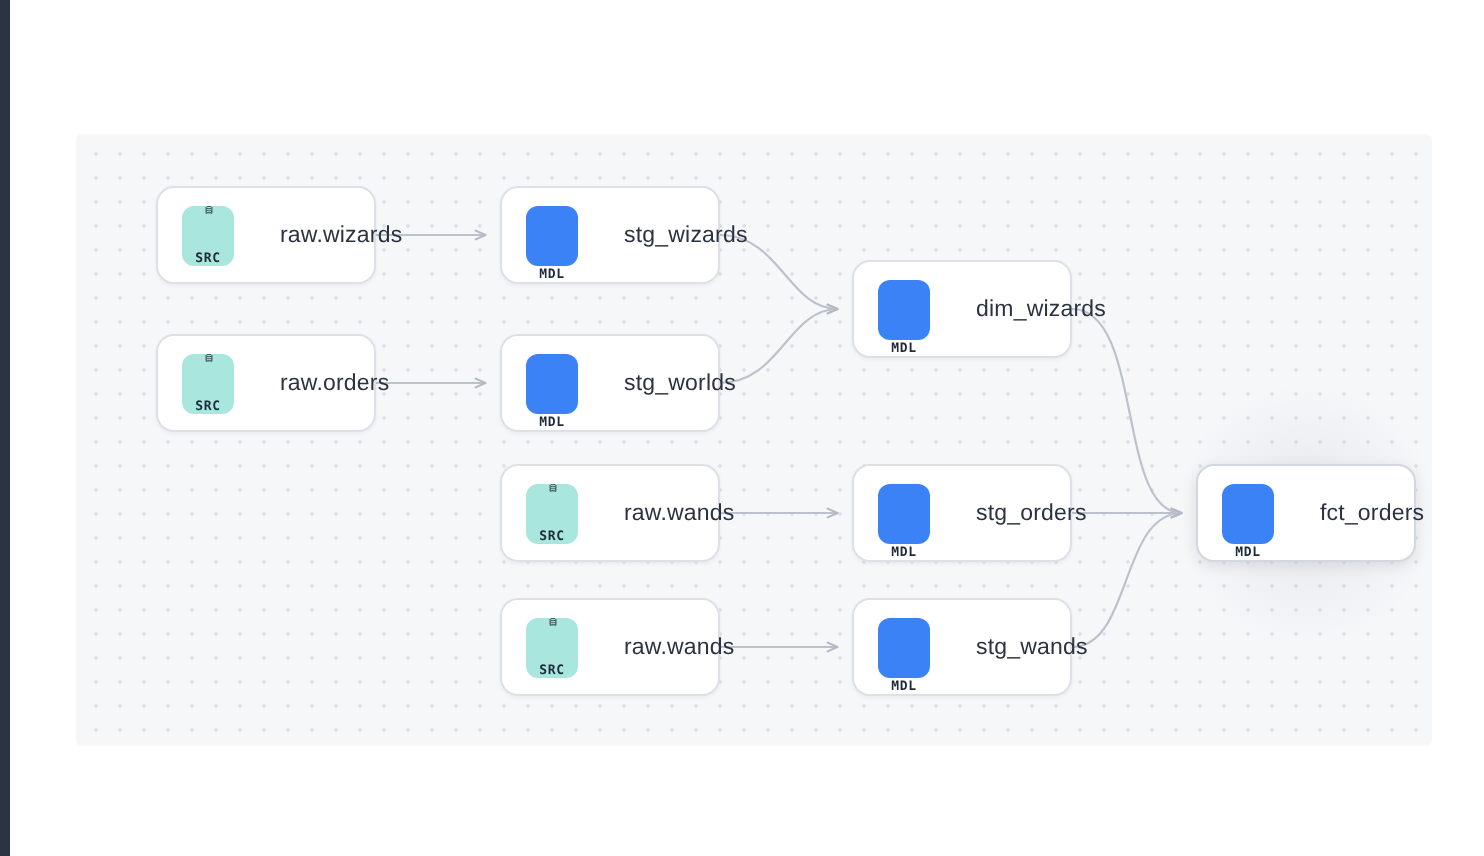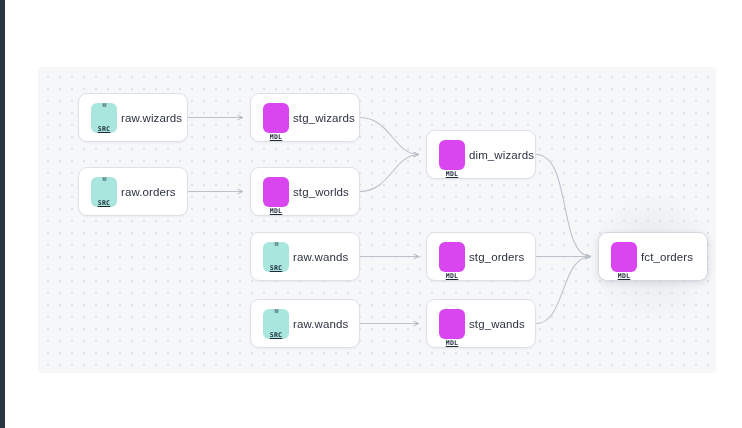--- a/index.html
+++ b/index.html
@@ -52,30 +52,29 @@
   .node.sel{
     border-color:#d3d8e0;
     box-shadow:0 2px 7px rgba(22,28,45,0.10);
   }
   .badge{
     width:26px;height:30px;border-radius:6px;
     display:flex;flex-direction:column;align-items:center;justify-content:center;
     flex:0 0 auto;
   }
   .badge.src{background:#a9e6dd;}
-  .badge.mdl{background:#d946ef;gap:20px;}
+  .badge.mdl{background:#3b82f6;gap:20px;}
   .badge svg{display:block;}
   .badge .tag{
     font-size:6.5px;font-weight:700;letter-spacing:.3px;
     color:#1f2a3a;line-height:1;margin-top:19px;
     font-family:"DejaVu Sans Mono","Liberation Mono",monospace;
-    text-decoration:underline;
   }
   .nlabel{
-    margin-left:4px;
+    margin-left:23px;
     font-size:11.5px;
     color:#2b3240;
     white-space:nowrap;
     letter-spacing:.1px;
   }
 </style>
 </head>
 <body>
 
 <div id="app">

